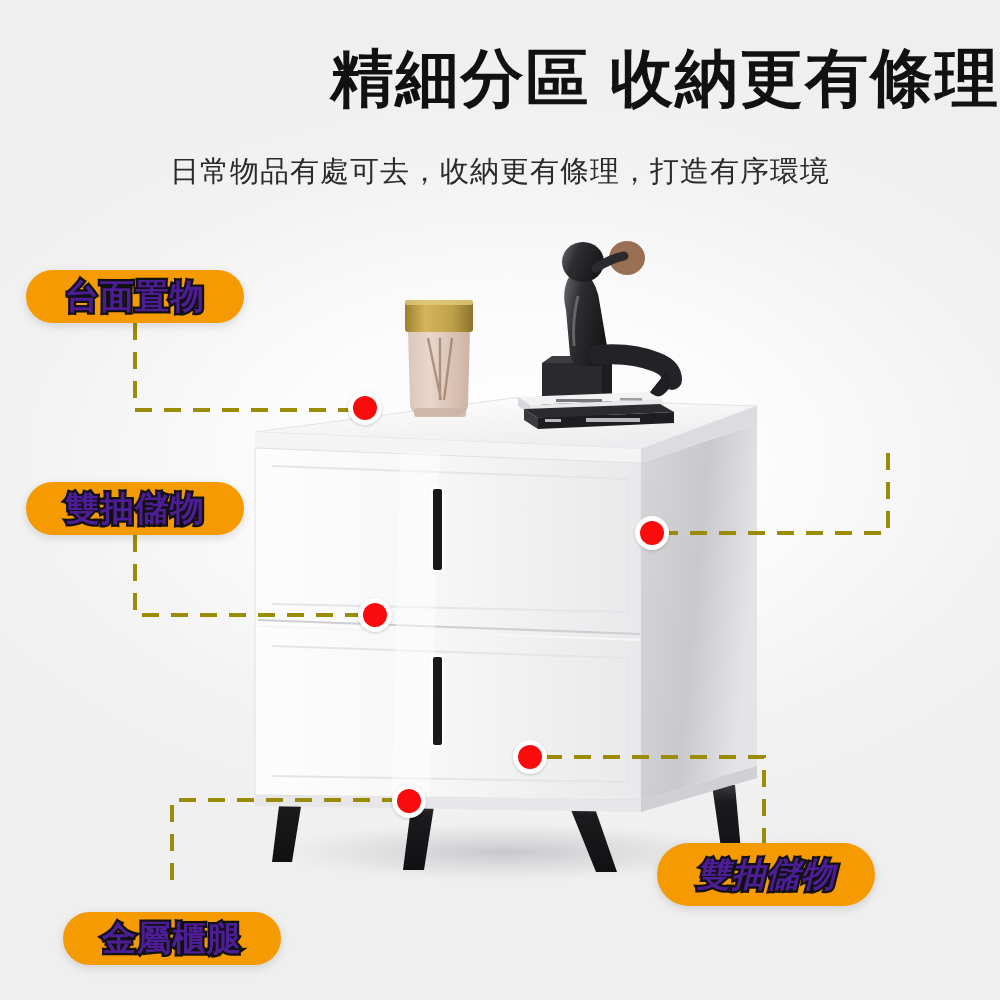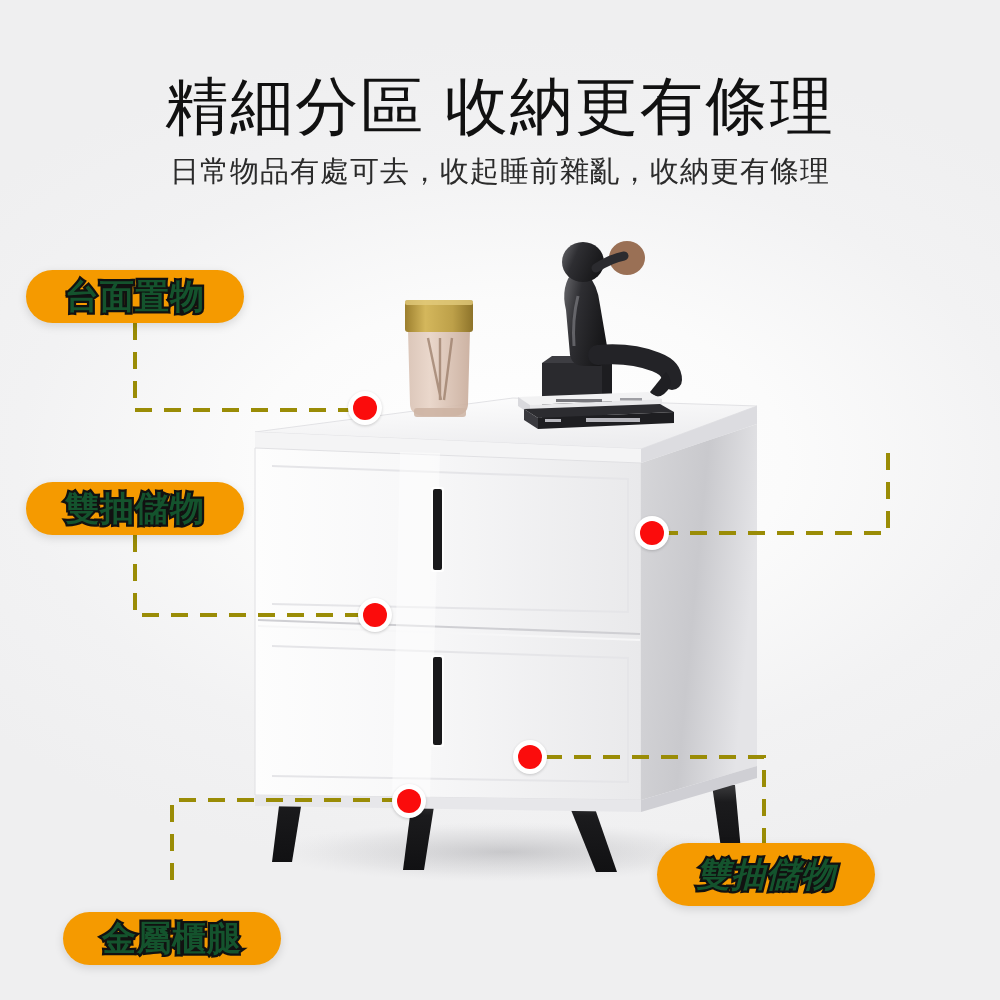--- a/index.html
+++ b/index.html
@@ -13,26 +13,25 @@
     position:relative;
     width:1000px; height:1000px;
     background:
       radial-gradient(ellipse 700px 420px at 52% 46%, #ffffff 0%, #fbfbfb 38%, #f2f2f3 72%, #efeff0 100%),
       #f0f0f1;
   }
 
   
   .title {
     position:absolute; left:0; right:0; top:36px;
-    text-align:center;
-    font-size:63px; font-weight:normal;
+    text-align:right;
+    font-size:63px; font-weight:bold;
     letter-spacing:2px;
     color:#111111;
     white-space:nowrap;
-    margin-top:28px;
   }
   .subtitle {
     position:absolute; left:0; right:0; top:152px;
     text-align:center;
     font-size:29px; font-weight:normal;
     letter-spacing:1px;
     color:#2b2b2b;
     white-space:nowrap;
   }
 
@@ -43,21 +42,21 @@
   
   .pill {
     position:absolute;
     display:flex; align-items:center; justify-content:center;
     background:#f59a00;
     border-radius:999px;
     box-shadow:0 3px 10px rgba(0,0,0,0.13);
   }
   .pill span {
     font-size:34px; font-weight:bold; letter-spacing:1px;
-    color:#14532d;
+    color:#4c1d95;
     white-space:nowrap;
     -webkit-text-stroke:4.5px #111111;
     paint-order:stroke fill;
     text-shadow:0 0 0 #111;
   }
 
   
   .dot {
     position:absolute;
     width:34px; height:34px;
@@ -229,15 +228,15 @@
 
   <div class="pill" style="left:657px; top:843px; width:218px; height:63px;font-style:italic;">
     <span>雙抽儲物</span>
   </div>
 
   <div class="pill" style="left:63px; top:864px; width:218px; height:53px;margin-top:48px;">
     <span>金屬櫃腿</span>
   </div>
 
   <div class="title">精細分區 收納更有條理</div>
-  <div class="subtitle">日常物品有處可去，收起睡前雜亂，收納更有條理</div>
+  <div class="subtitle">日常物品有處可去，收納更有條理，打造有序環境</div>
 
 </div>
 
 </body></html>

